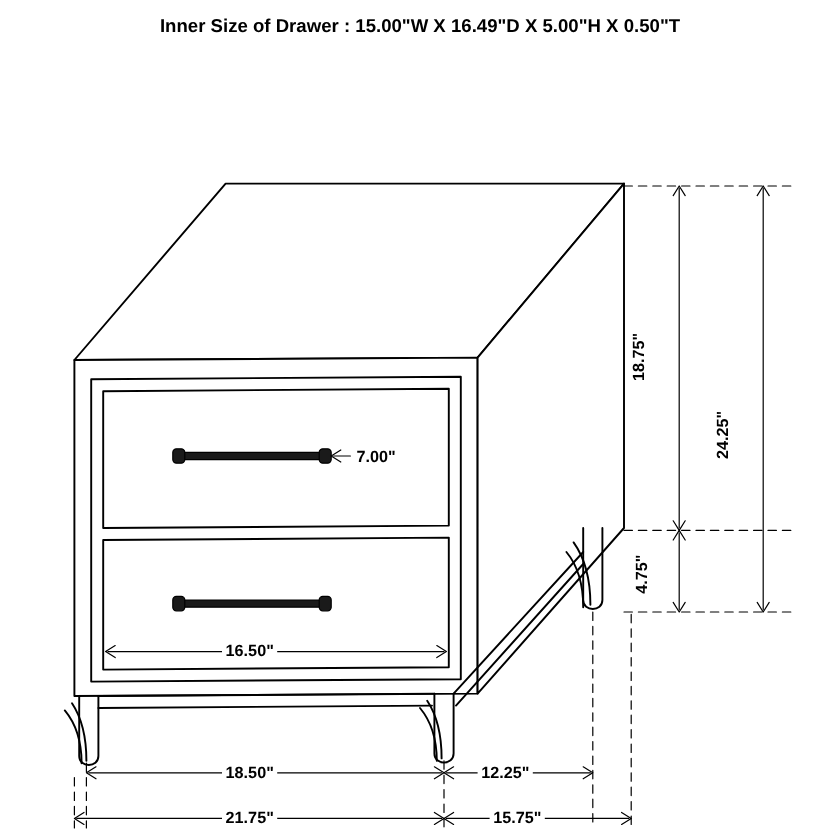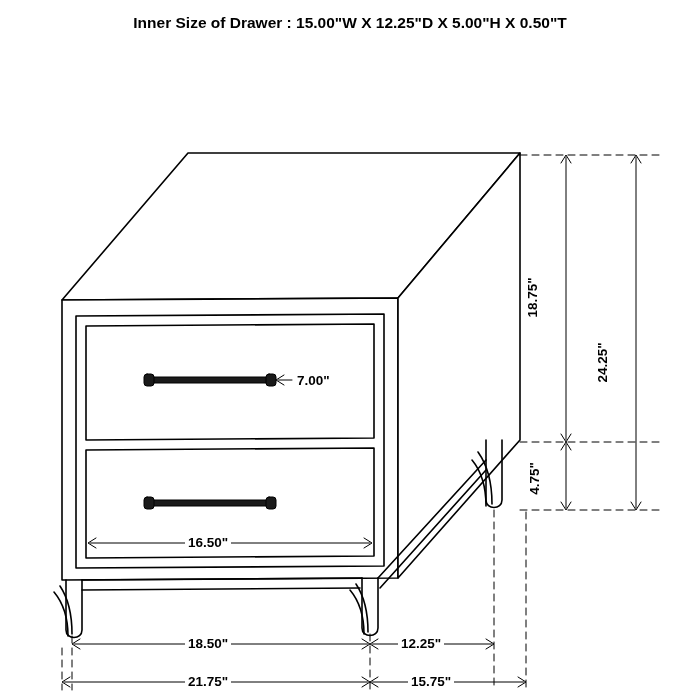--- a/index.html
+++ b/index.html
@@ -49,21 +49,21 @@
   }
   .vert {
     transform-origin: 50% 50%;
   }
 </style>
 </head>
 <body>
 
 <div id="stage">
 
-  <div id="title">Inner Size of Drawer : 15.00"W X 12.25"D X 5.00"H X 0.50"T</div>
+  <div id="title">Inner Size of Drawer : 15.00"W X 16.49"D X 5.00"H X 0.50"T</div>
 
   <svg class="drawing" viewBox="0 0 700 700">
     <g fill="none" stroke="#000000" stroke-width="1.6" stroke-linejoin="round" stroke-linecap="round">
 
       <path d="M 62,300 L 188,153 L 520,153 L 398,298 Z" fill="#ffffff"></path>
 
       <path d="M 62,300 L 398,298 L 398,578 L 62,580 Z" fill="#ffffff"></path>
 
       <path d="M 398,298 L 520,153 L 520,440 L 398,578 Z" fill="#ffffff"></path>
 

